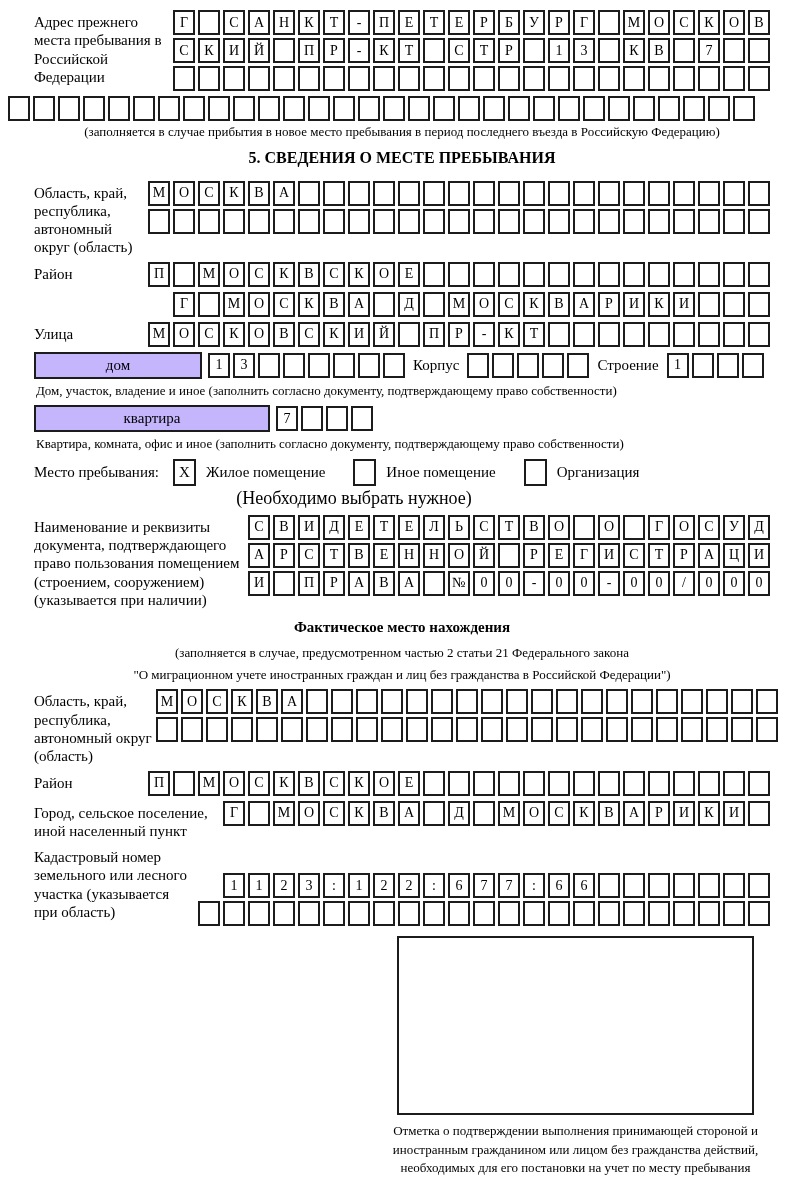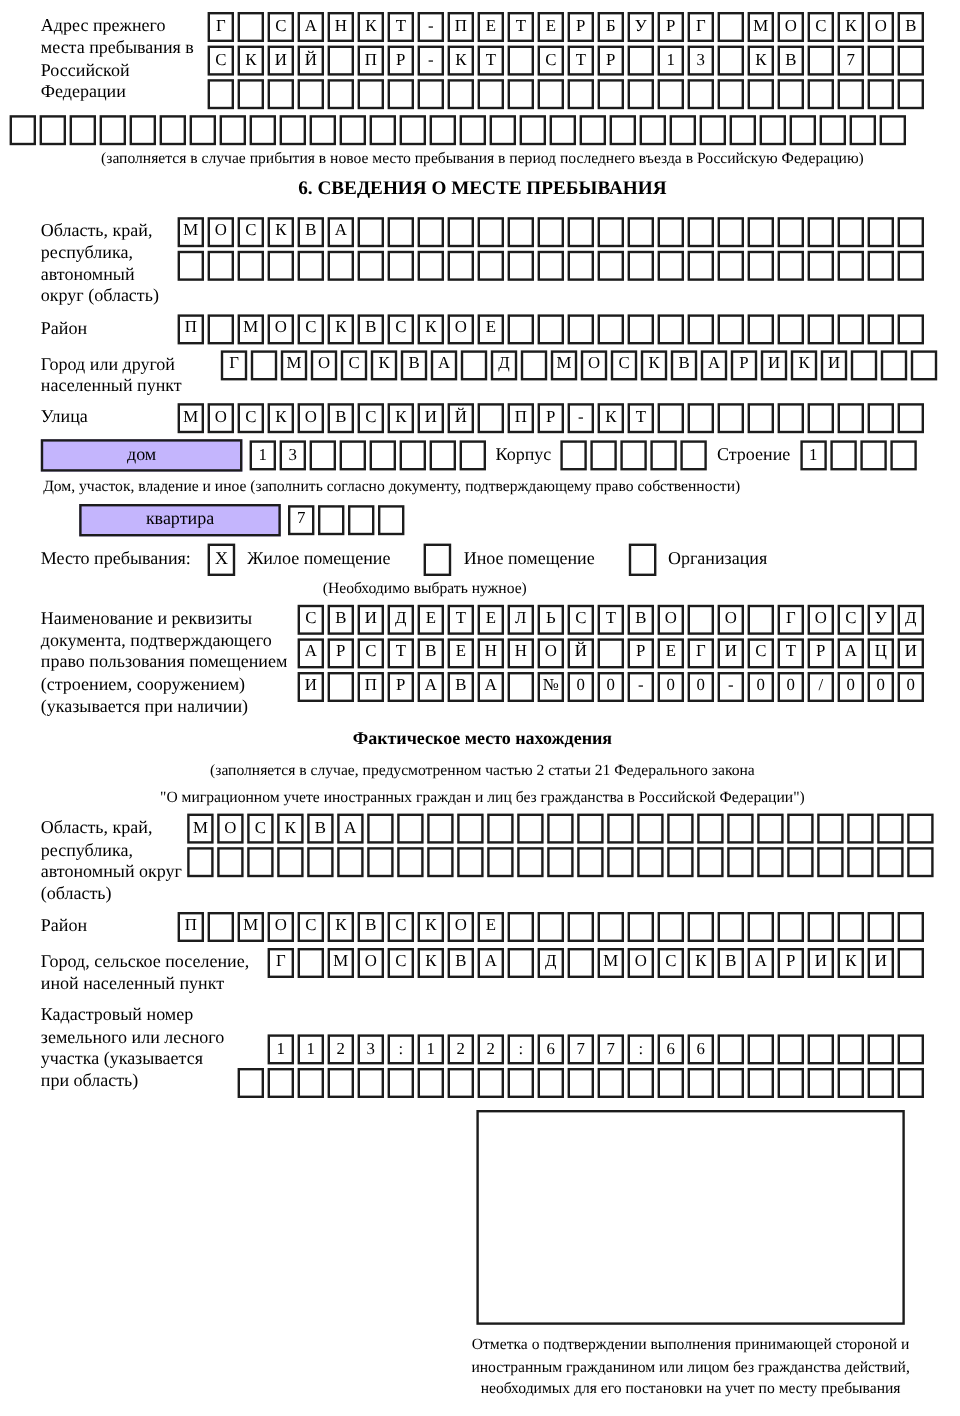--- a/index.html
+++ b/index.html
@@ -26,31 +26,31 @@
   .caption{font-size:13px;text-align:center;line-height:1.35;margin:2px 0 4px;}
   .caption-left{font-size:13px;line-height:1.35;margin:1px 0 6px 2px;}
   .section-title{font-weight:bold;font-size:16px;text-align:center;margin:8px 0 14px;}
   .sub-title{font-weight:bold;font-size:15px;text-align:center;margin:10px 0 8px;}
 
   .inline-row{display:flex;align-items:center;margin-bottom:3px;}
   .textbox{border:2px solid #1c1c1c;height:27px;box-sizing:border-box;
            display:flex;align-items:center;justify-content:center;
            font-size:15px;flex:0 0 auto;background:#c4b5fd;}
   .house-box{width:168px;margin-right:6px;}
-  .apt-box{width:168px;margin-right:6px;margin-left:32px;}
+  .apt-box{width:236px;margin-right:6px;}
   .inline-label{font-size:15px;margin:0 8px;flex:0 0 auto;}
 
   .stay-row{display:flex;align-items:center;margin:6px 0 2px;}
   .stay-label{font-size:15px;margin-right:14px;}
   .checkbox{width:23px;height:27px;border:2px solid #1c1c1c;box-sizing:border-box;
             display:flex;align-items:center;justify-content:center;
             font-size:15px;flex:0 0 auto;background:#fff;}
   .opt-label{font-size:15px;margin:0 28px 0 10px;}
   .stay-note{width:400px;margin-left:120px;text-align:center;
-             font-size:13px;margin-top:2px;margin-bottom:6px;}
+             font-size:18px;margin-top:2px;margin-bottom:6px;}
 
   .offset-top{padding-top:28px;}
 
   .stamp-wrap{width:357px;margin:10px 16px 0 auto;}
   .stamp-box{height:175px;border:2px solid #1c1c1c;background:#fff;}
   .stamp-note{font-size:13px;line-height:1.42;text-align:center;margin:7px -20px 0;}
 </style>
 </head>
 <body>
 
@@ -167,21 +167,21 @@
       <div class="cell"></div>
       <div class="cell"></div>
       <div class="cell"></div>
       <div class="cell"></div>
       <div class="cell"></div>
       <div class="cell"></div>
       <div class="cell"></div>
     </div>
   <div class="caption">(заполняется в случае прибытия в новое место пребывания в период последнего въезда в Российскую Федерацию)</div>
 
-  <div class="section-title">6. СВЕДЕНИЯ О МЕСТЕ ПРЕБЫВАНИЯ</div>
+  <div class="section-title">5. СВЕДЕНИЯ О МЕСТЕ ПРЕБЫВАНИЯ</div>
 
   <div class="field">
     <div class="flabel w100">Область, край, республика, автономный округ (область)</div>
     <div class="cellrows">
       <div class="cells">
           <div class="cell">М</div>
           <div class="cell">О</div>
           <div class="cell">С</div>
           <div class="cell">К</div>
           <div class="cell">В</div>
@@ -261,21 +261,20 @@
         <div class="cell"></div>
         <div class="cell"></div>
         <div class="cell"></div>
         <div class="cell"></div>
         <div class="cell"></div>
         <div class="cell"></div>
       </div>
   </div>
 
   <div class="field">
-    <div class="flabel w150">Город или другой населенный пункт</div>
     <div class="cells">
         <div class="cell">Г</div>
         <div class="cell"></div>
         <div class="cell">М</div>
         <div class="cell">О</div>
         <div class="cell">С</div>
         <div class="cell">К</div>
         <div class="cell">В</div>
         <div class="cell">А</div>
         <div class="cell"></div>
@@ -360,20 +359,21 @@
 
   <div class="inline-row">
     <div class="textbox apt-box">квартира</div>
     <div class="cells inline">
         <div class="cell">7</div>
         <div class="cell"></div>
         <div class="cell"></div>
         <div class="cell"></div>
       </div>
   </div>
+  <div class="caption-left">Квартира, комната, офис и иное (заполнить согласно документу, подтверждающему право собственности)</div>
 
   <div class="stay-row">
     <div class="stay-label">Место пребывания:</div>
     <div class="checkbox">X</div>
     <div class="opt-label">Жилое помещение</div>
     <div class="checkbox"></div>
     <div class="opt-label">Иное помещение</div>
     <div class="checkbox"></div>
     <div class="opt-label">Организация</div>
   </div>

